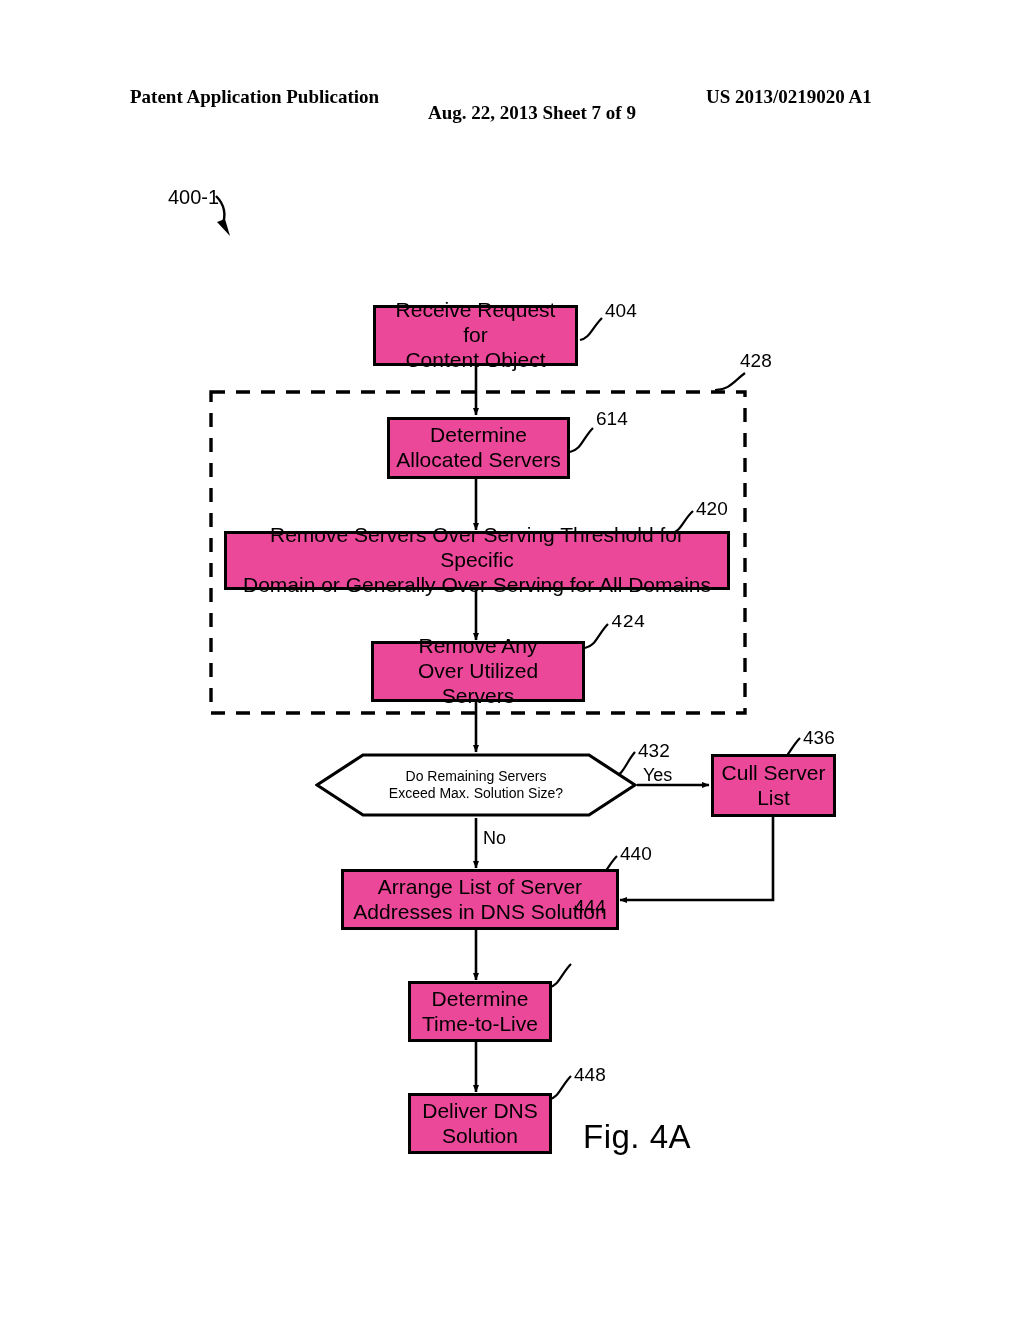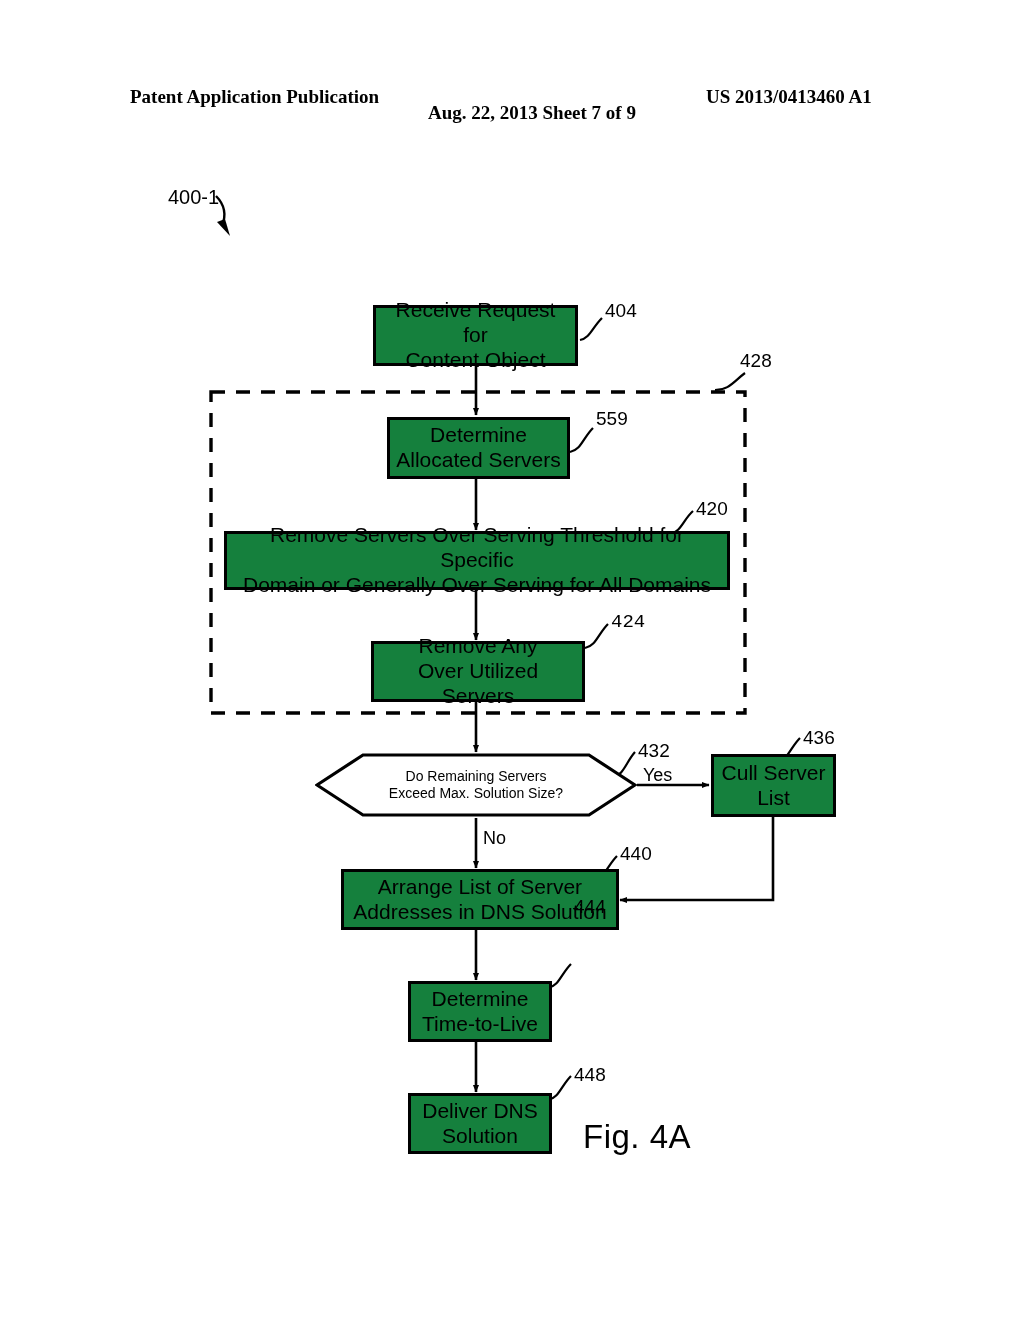--- a/index.html
+++ b/index.html
@@ -42,21 +42,21 @@
     width: 1024px;
     height: 1320px;
   }
   #figure svg { display: block; }
 
   
   .node {
     position: absolute;
     box-sizing: border-box;
     border: 3px solid #000;
-    background: #15803d;
+    background: #ec4899;
     display: flex;
     align-items: center;
     justify-content: center;
     text-align: center;
     line-height: 1.18;
     font-size: 21px;
     padding: 2px 6px;
     white-space: pre-line;
   }
 
@@ -113,21 +113,21 @@
     font-size: 20px;
     white-space: nowrap;
   }
 </style>
 </head>
 <body>
 
 <div class="page-header">
   <span class="hdr-left">Patent Application Publication</span>
   <span class="hdr-center">Aug. 22, 2013  Sheet 7 of 9</span>
-  <span class="hdr-right">US 2013/0413460 A1</span>
+  <span class="hdr-right">US 2013/0219020 A1</span>
 </div>
 
 <div id="figure">
 
   <svg width="1024" height="1320">
     <defs>
       <marker id="arrow" markerWidth="9" markerHeight="9" refX="7.4" refY="3.2" orient="auto" markerUnits="userSpaceOnUse">
         <path d="M0,0 L8,3.2 L0,6.4 z" fill="#000"></path>
       </marker>
     </defs>
@@ -169,21 +169,21 @@
   <div class="node" style="left:373px; top:305px; width:205px; height:61px;">
     <span>Receive Request for
 Content Object</span>
   </div>
   <div class="ref" style="left:605px; top:300px;">404</div>
 
   <div class="node" style="left:387px; top:417px; width:183px; height:62px;">
     <span>Determine
 Allocated Servers</span>
   </div>
-  <div class="ref" style="left:596px; top:408px;">559</div>
+  <div class="ref" style="left:596px; top:408px;">614</div>
 
   <div class="node" style="left:224px; top:531px; width:506px; height:59px;">
     <span>Remove Servers Over Serving Threshold for Specific
 Domain or Generally Over Serving for All Domains</span>
   </div>
   <div class="ref" style="left:696px; top:498px;">420</div>
 
   <div class="node" style="left:371px; top:641px; width:214px; height:61px;">
     <span>Remove Any
 Over Utilized Servers</span>

